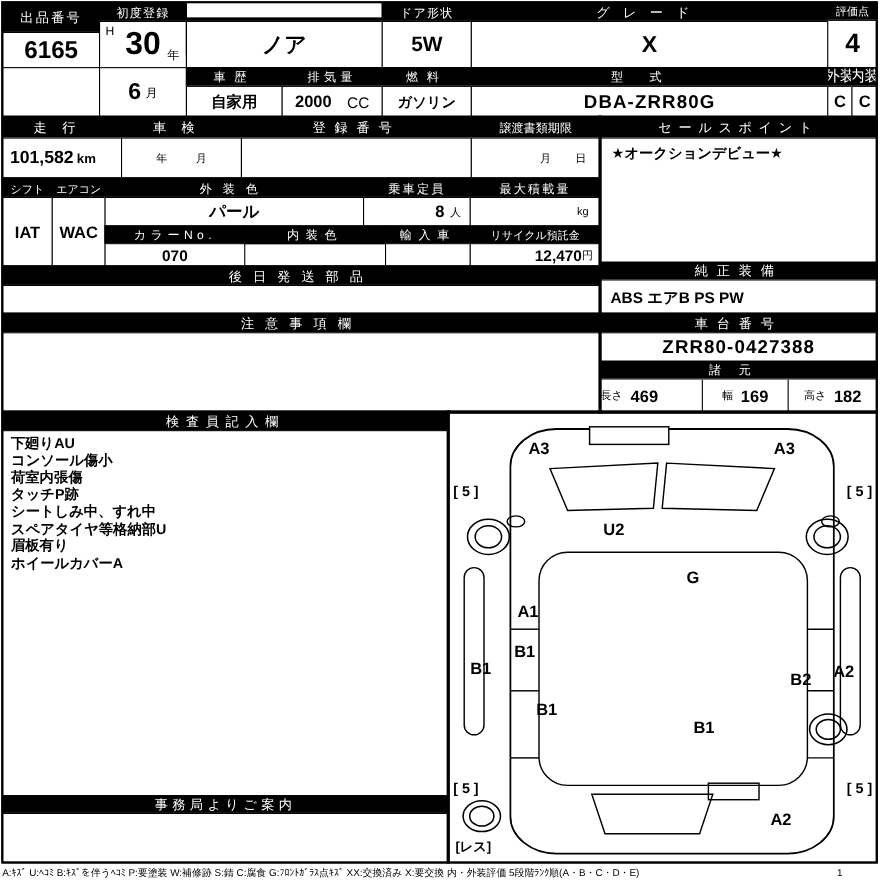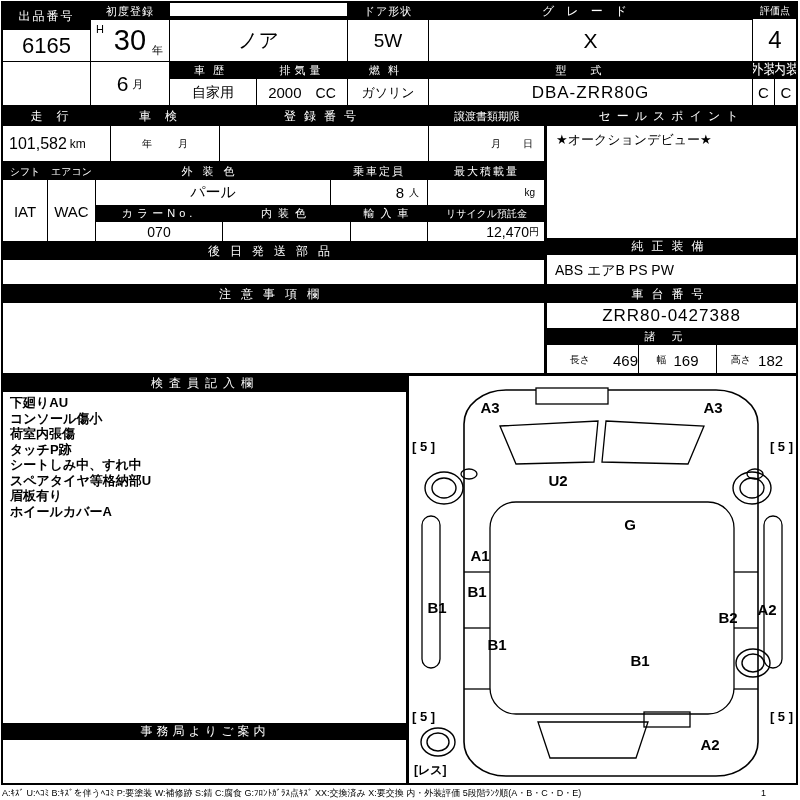--- a/index.html
+++ b/index.html
@@ -1,20 +1,20 @@
 <!DOCTYPE html>
 <html><head>
 <meta charset="utf-8">
 <style>
   *{margin:0;padding:0;box-sizing:border-box}
   html,body{width:800px;height:800px;background:#fff;overflow:hidden}
   body{position:relative;font-family:"Liberation Sans","DejaVu Sans",sans-serif;color:#000}
   .cell{position:absolute;border:1px solid #000;background:#fff;display:flex;align-items:center;justify-content:center;overflow:hidden;white-space:nowrap}
   .bh{background:#000;color:#fff;font-size:12px}
-  .val{font-weight:normal}
+  .val{font-weight:bold}
   .fs9{font-size:14px}.fs10{font-size:10px}.fs11{font-size:11px}.fs12{font-size:12px}
   .fs13{font-size:13px}.fs14{font-size:14px}.fs15{font-size:15px}.fs16{font-size:16px}
   .fs17{font-size:17px}.fs19{font-size:19px}.fs20{font-size:20px}.fs21{font-size:21px}
   .fs22{font-size:22px}.fs23{font-size:29px}.fs24{font-size:24px}
   .ls1{letter-spacing:1px}.ls2{letter-spacing:2px}.ls4{letter-spacing:4px}
   .ls6{letter-spacing:6px}.ls8{letter-spacing:8px}.ls10{letter-spacing:10px}
   .ls12{letter-spacing:12px}.ls14{letter-spacing:14px}.ls16{letter-spacing:16px}.ls24{letter-spacing:24px}
   .lft{justify-content:flex-start;padding-left:6px}
   .rgt{justify-content:flex-end}
   .tl{align-items:flex-start;justify-content:flex-start;padding:5px 10px}
@@ -131,23 +131,23 @@
 <div class="cell lft" style="left:545px;top:254px;width:253px;height:33px;padding-left:9px">
   <span class="val fs14">ABS エアB PS PW</span>
 </div>
 
 <div class="cell bh ls10" style="left:2px;top:286px;width:544px;height:17px">注意事項欄</div>
 <div class="cell" style="left:2px;top:302px;width:544px;height:74px"></div>
 <div class="cell bh ls8" style="left:545px;top:286px;width:253px;height:17px">車台番号</div>
 <div class="cell val fs17 ls1" style="left:545px;top:302px;width:253px;height:27px">ZRR80-0427388</div>
 <div class="cell bh fs11 ls16" style="left:545px;top:328px;width:253px;height:17px">諸元</div>
 <div class="cell" style="left:545px;top:344px;width:253px;height:32px;padding:0">
-  <div style="width:92px;height:100%;display:flex;align-items:center;justify-content:flex-end">
+  <div style="width:92px;height:100%;display:flex;align-items:center;justify-content:flex-start">
     <span class="fs10">長さ</span>
-    <span class="val fs15" style="margin-left:23px">469</span>
+    <span class="val fs15" style="margin-left:7px">469</span>
   </div>
   <div style="width:79px;height:100%;display:flex;align-items:center;justify-content:center;border-left:1px solid #000;border-right:1px solid #000">
     <span class="fs10">幅</span>
     <span class="val fs15" style="margin-left:7px">169</span>
   </div>
   <div style="width:80px;height:100%;display:flex;align-items:center;justify-content:center">
     <span class="fs10">高さ</span>
     <span class="val fs15" style="margin-left:7px">182</span>
   </div>
 </div>

